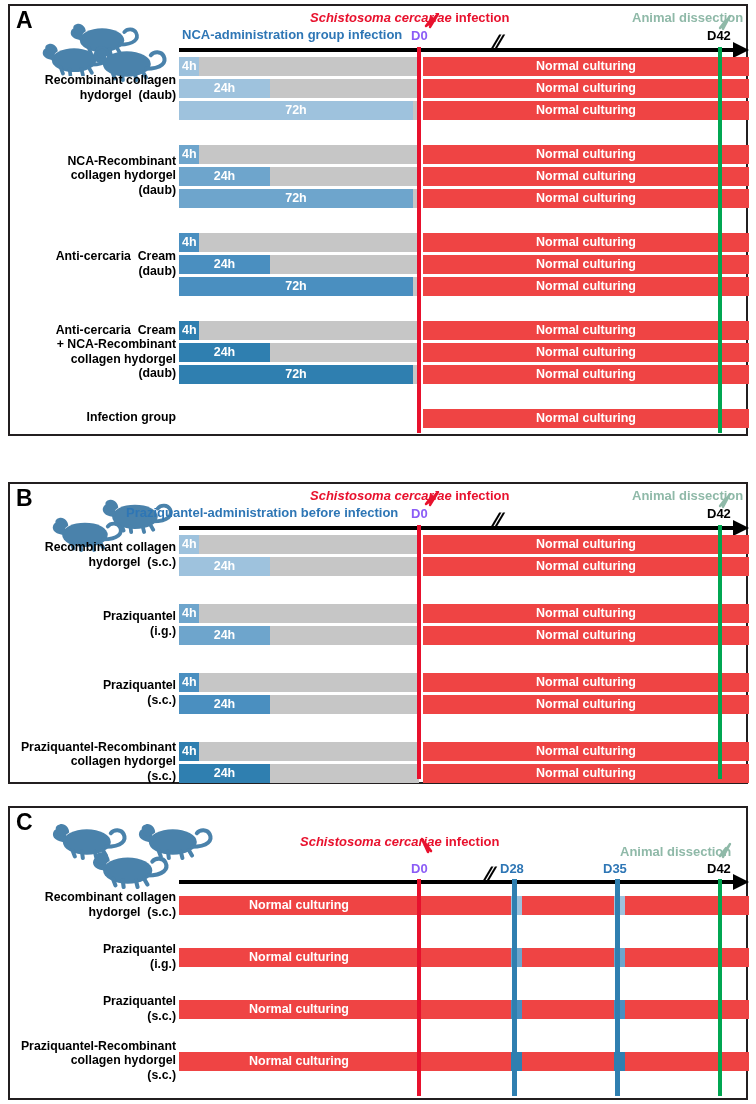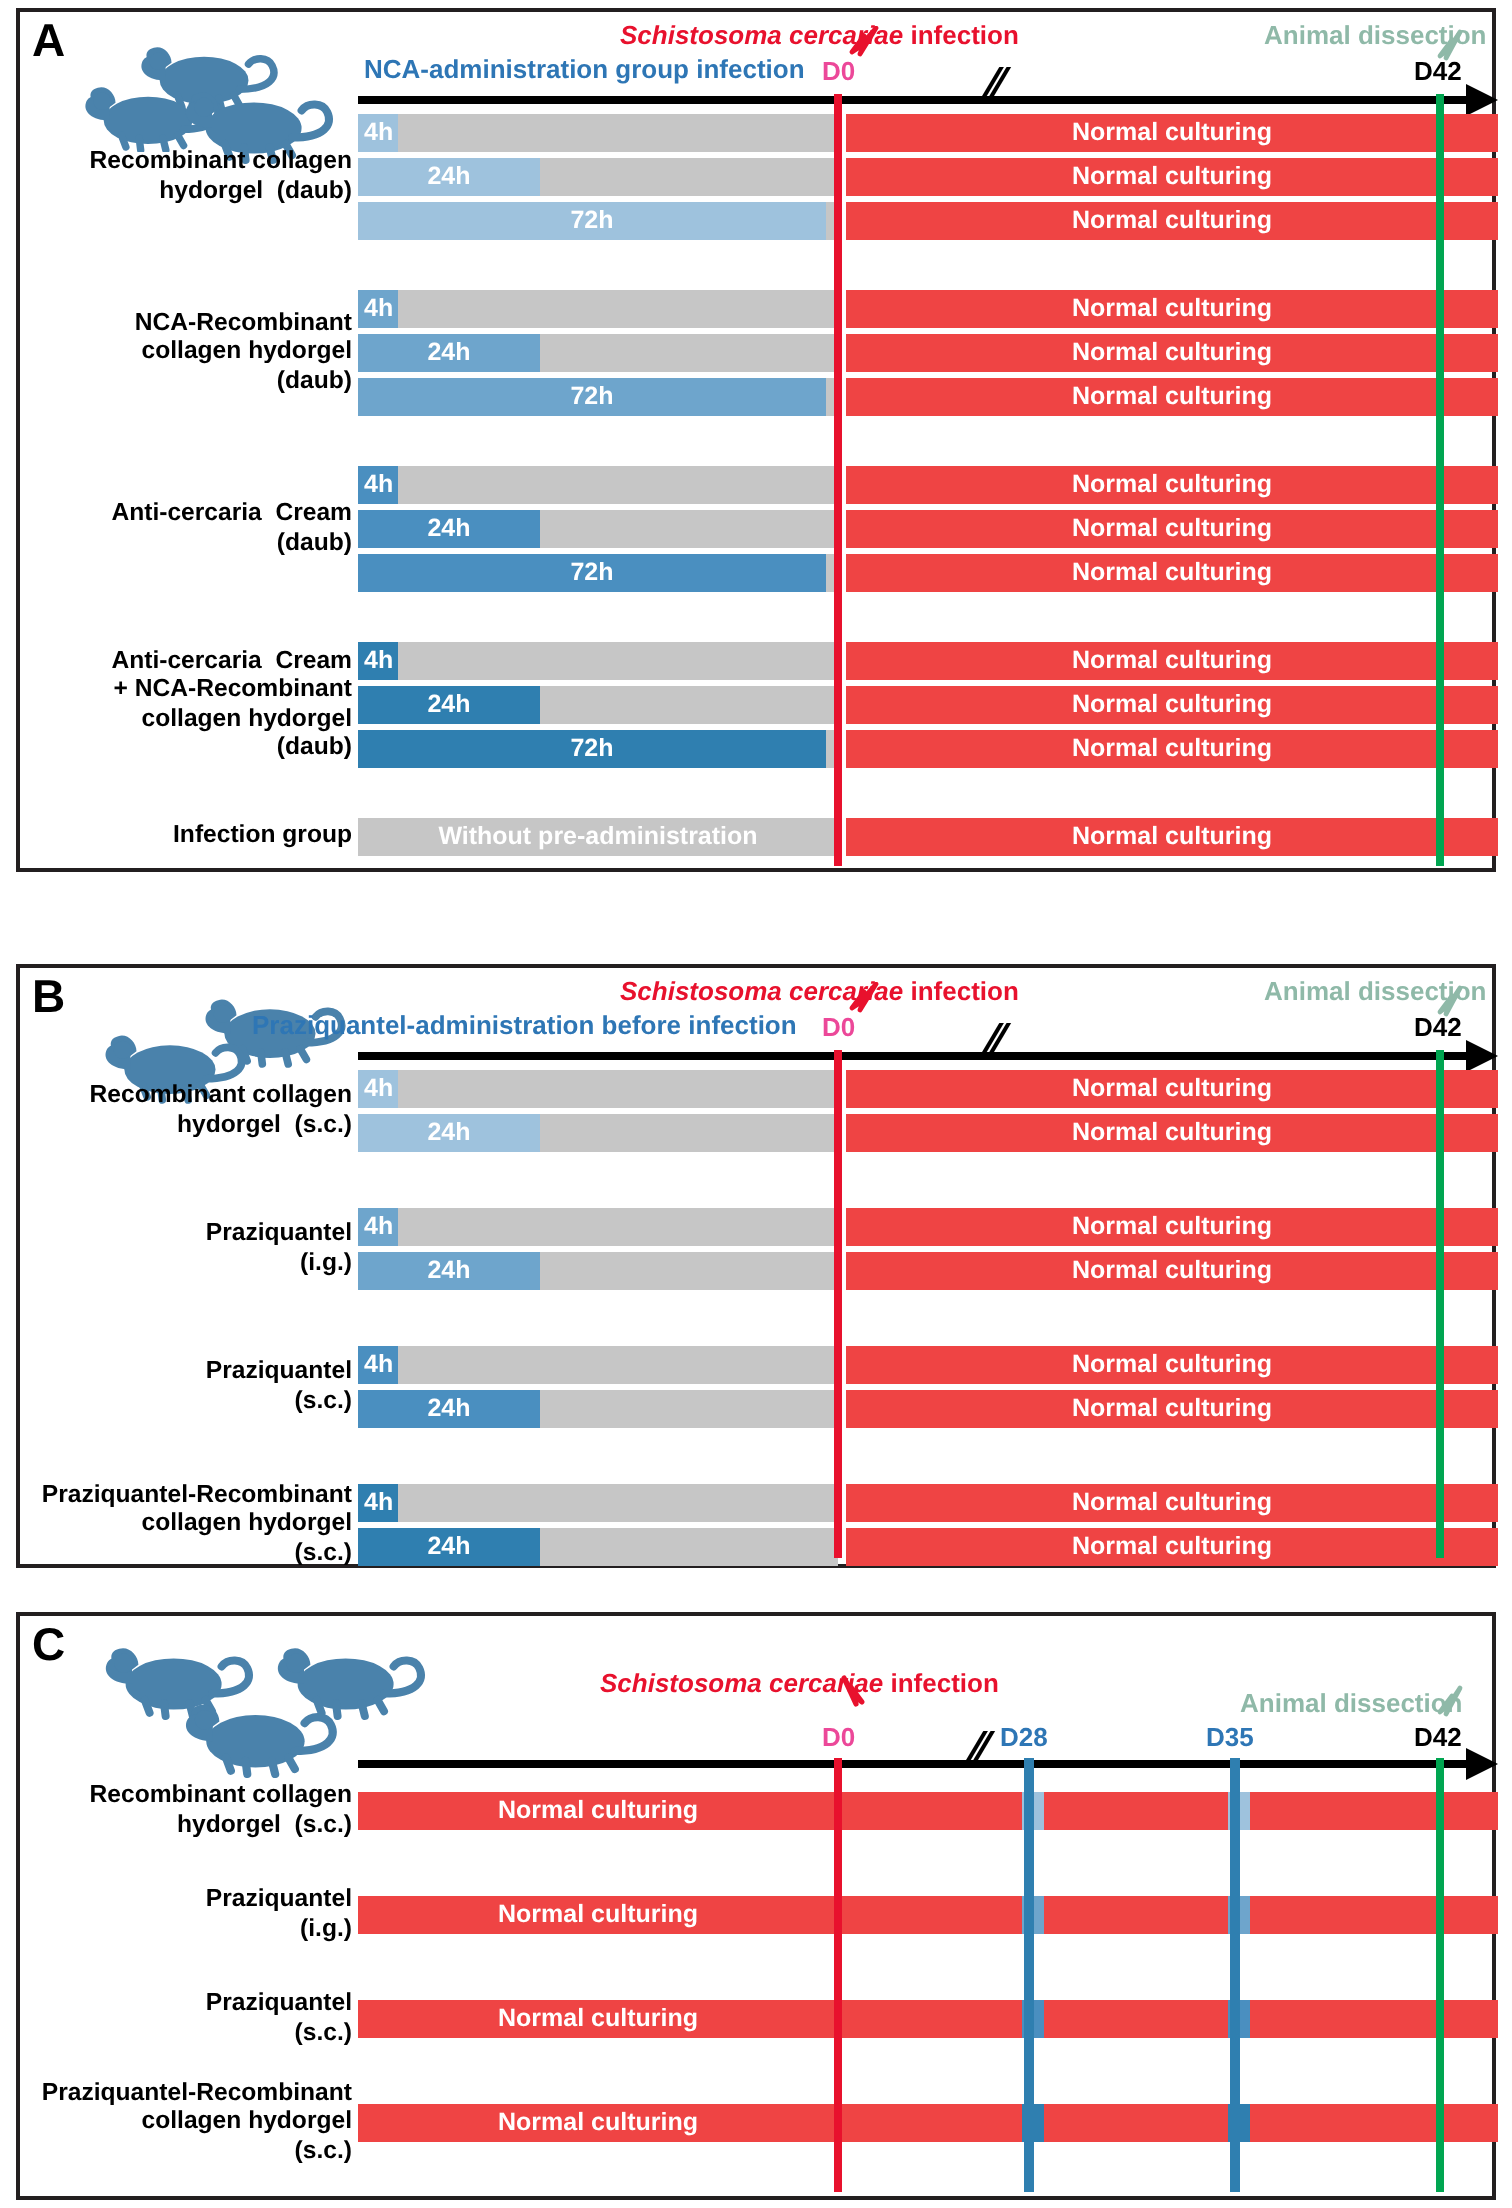--- a/index.html
+++ b/index.html
@@ -36,21 +36,21 @@
   .vline.green{background:#00a651;}
   .vline.blue{background:#2f7fb0;width:5px;}
 
   
   .cap{position:absolute;font-size:13px;font-weight:bold;white-space:nowrap;}
   .cap.red{color:#e8112d;font-style:italic;}
   .cap.red .nonital{font-style:normal;}
   .cap.blue{color:#2e76b5;}
   .cap.gray{color:#8fb9a8;}
   .daylab{position:absolute;font-size:13px;font-weight:bold;white-space:nowrap;}
-  .daylab.red{color:#ec4899;text-align:center;}
+  .daylab.red{color:#8b5cf6;text-align:center;}
   .daylab.black{color:#000;}
   .daylab.blue{color:#2e76b5;}
 
   .arrow-red{position:absolute;}
   .arrow-green{position:absolute;}
 
   
   .bar{position:absolute;height:19px;}
   .bar.gray{background:#c6c6c6;}
   .bar.green{background:#ef4444;}
@@ -214,23 +214,20 @@
     </div>
     <div class="bar green" style="left:413px;top:359px;width:326px;">
       <div class="txt ctr">Normal culturing</div>
     </div>
     <div class="glabel" style="left:0px;width:166px;top:316.5px;">
       <div>Anti-cercaria&nbsp;&nbsp;Cream</div>
       <div>+&nbsp;NCA-Recombinant</div>
       <div>collagen&nbsp;hydorgel</div>
       <div>(daub)</div>
     </div>
-    <div class="bar gray" style="left:169px;top:403px;width:240px;">
-      <div class="txt ctr">Without  pre-administration</div>
-    </div>
     <div class="bar green" style="left:413px;top:403px;width:326px;">
       <div class="txt ctr">Normal culturing</div>
     </div>
     <div class="glabel" style="left:0px;width:166px;top:404.25px;">
       <div>Infection&nbsp;group</div>
     </div>
     <div class="vline red" style="left:407px;top:41px;height:386px;"></div>
     <div class="vline green" style="left:708px;top:41px;height:386px;"></div>
   </div>
 

